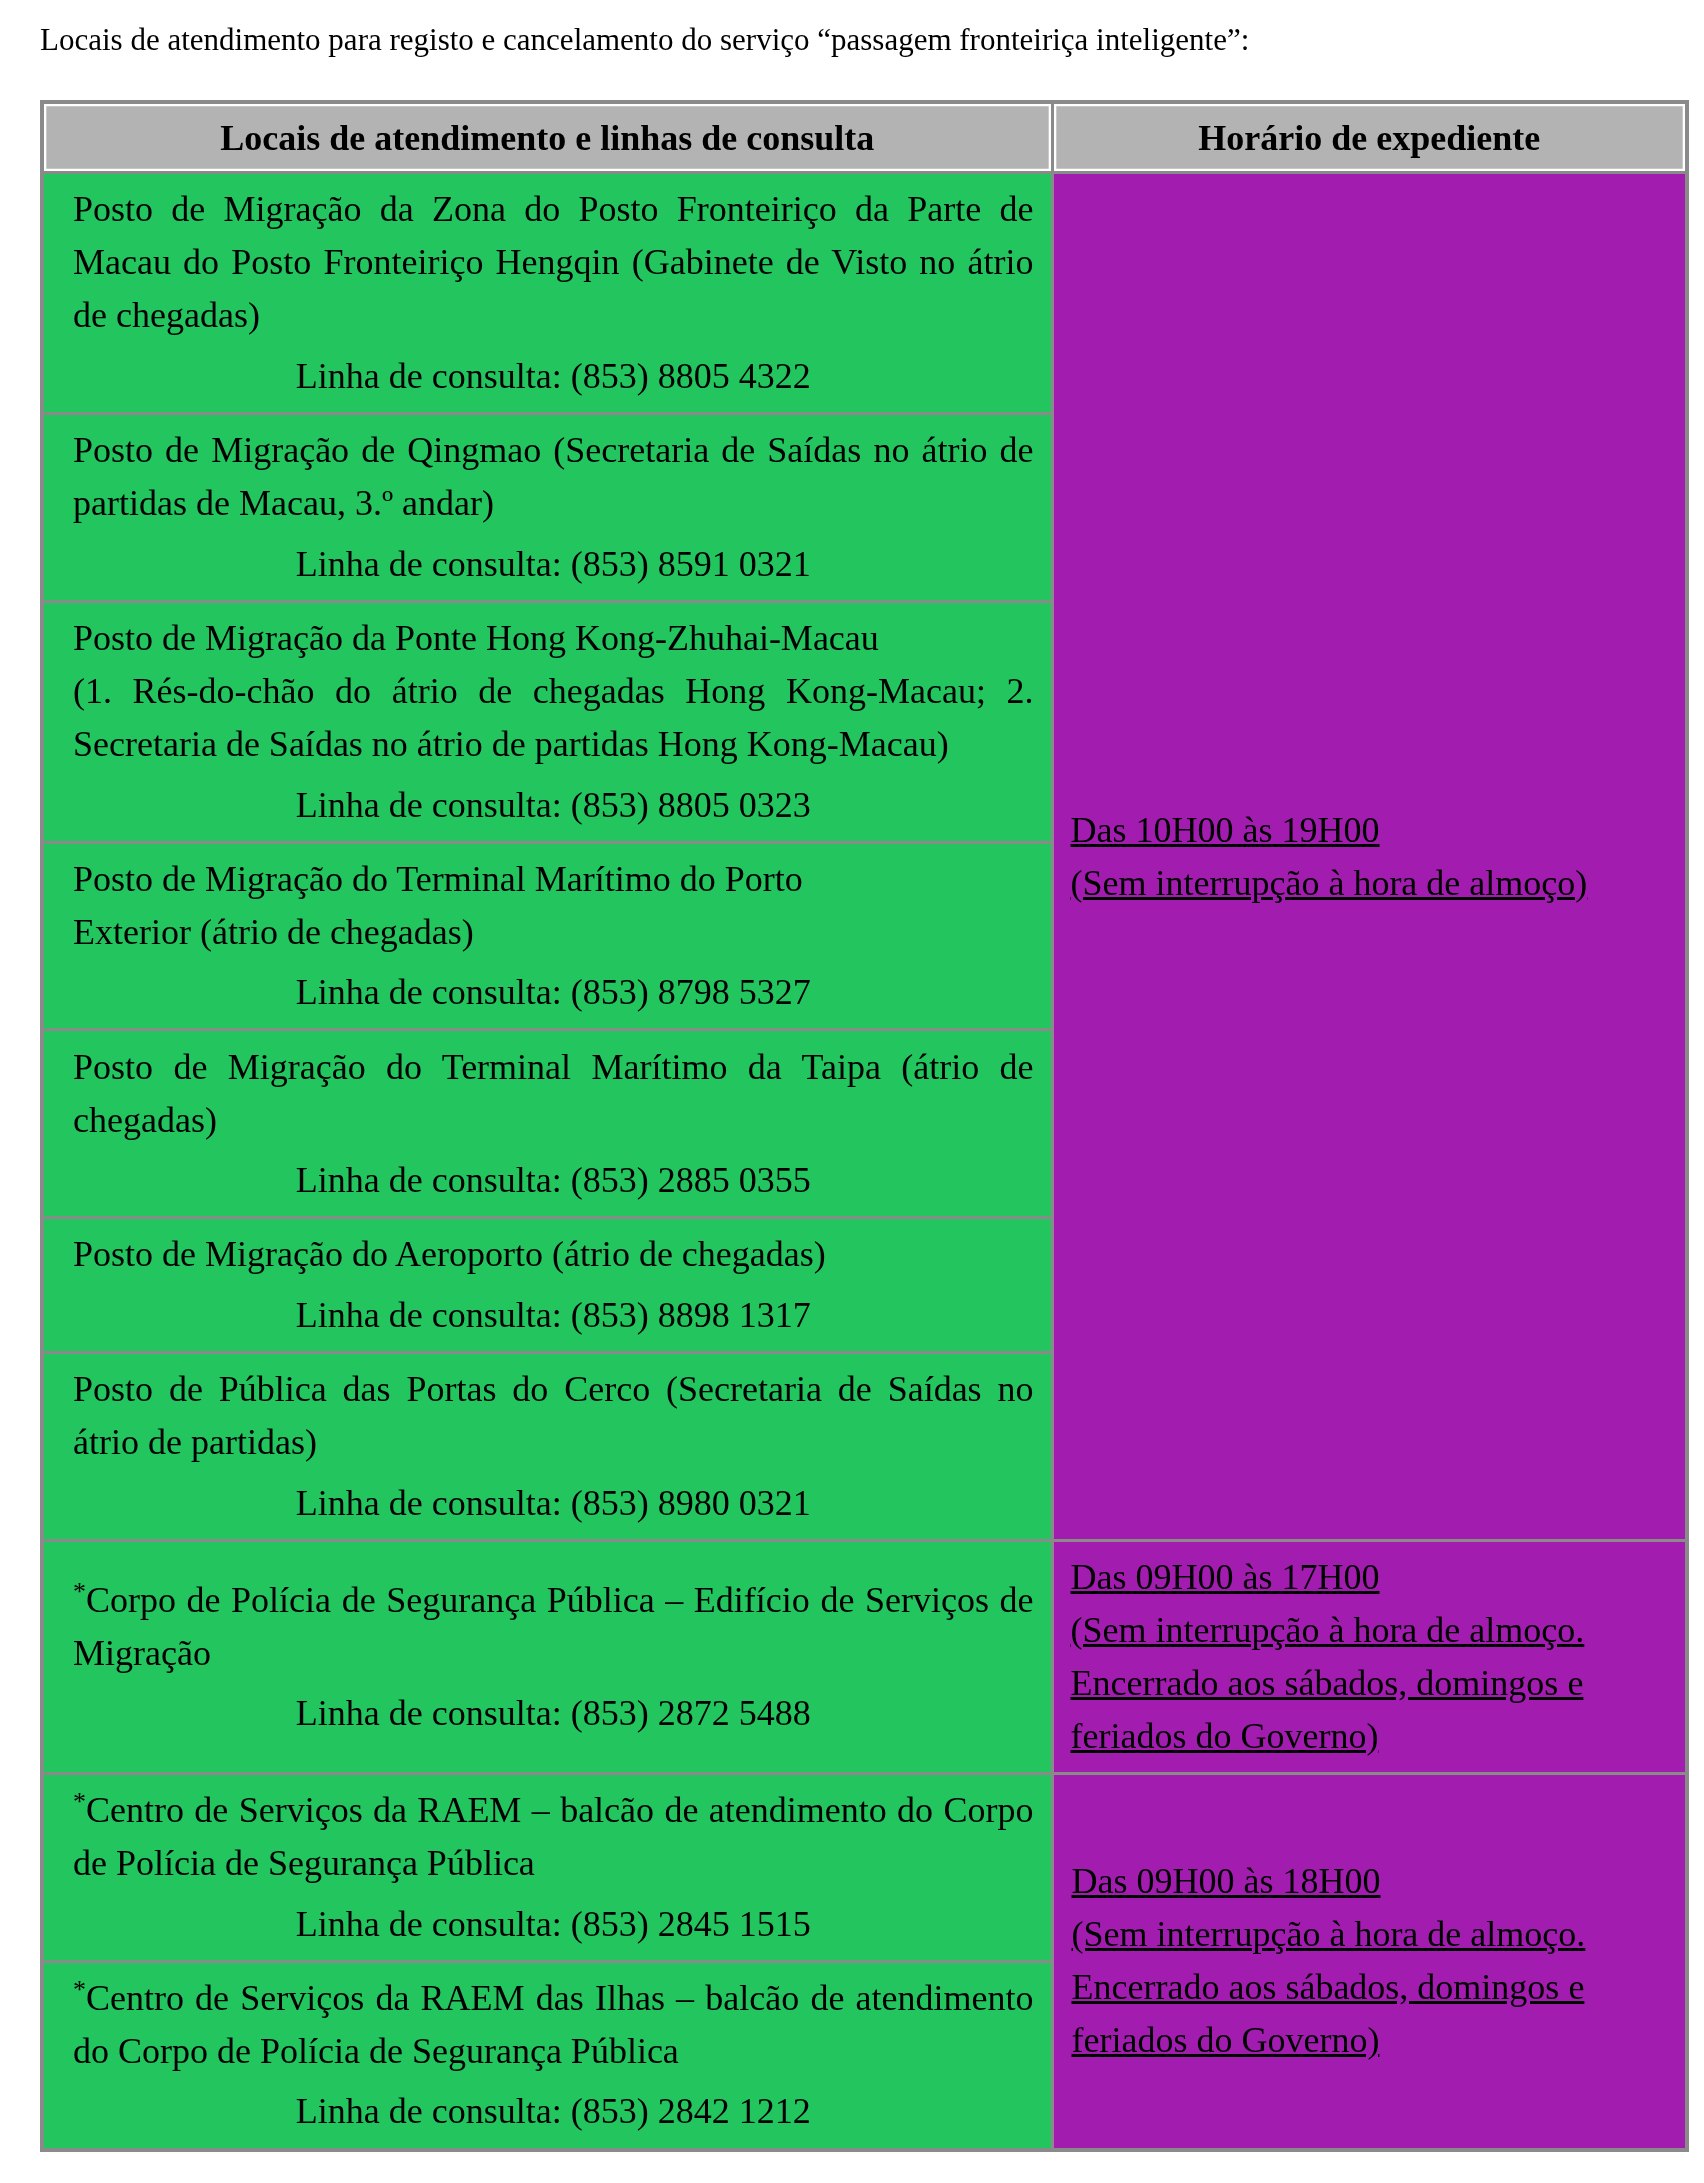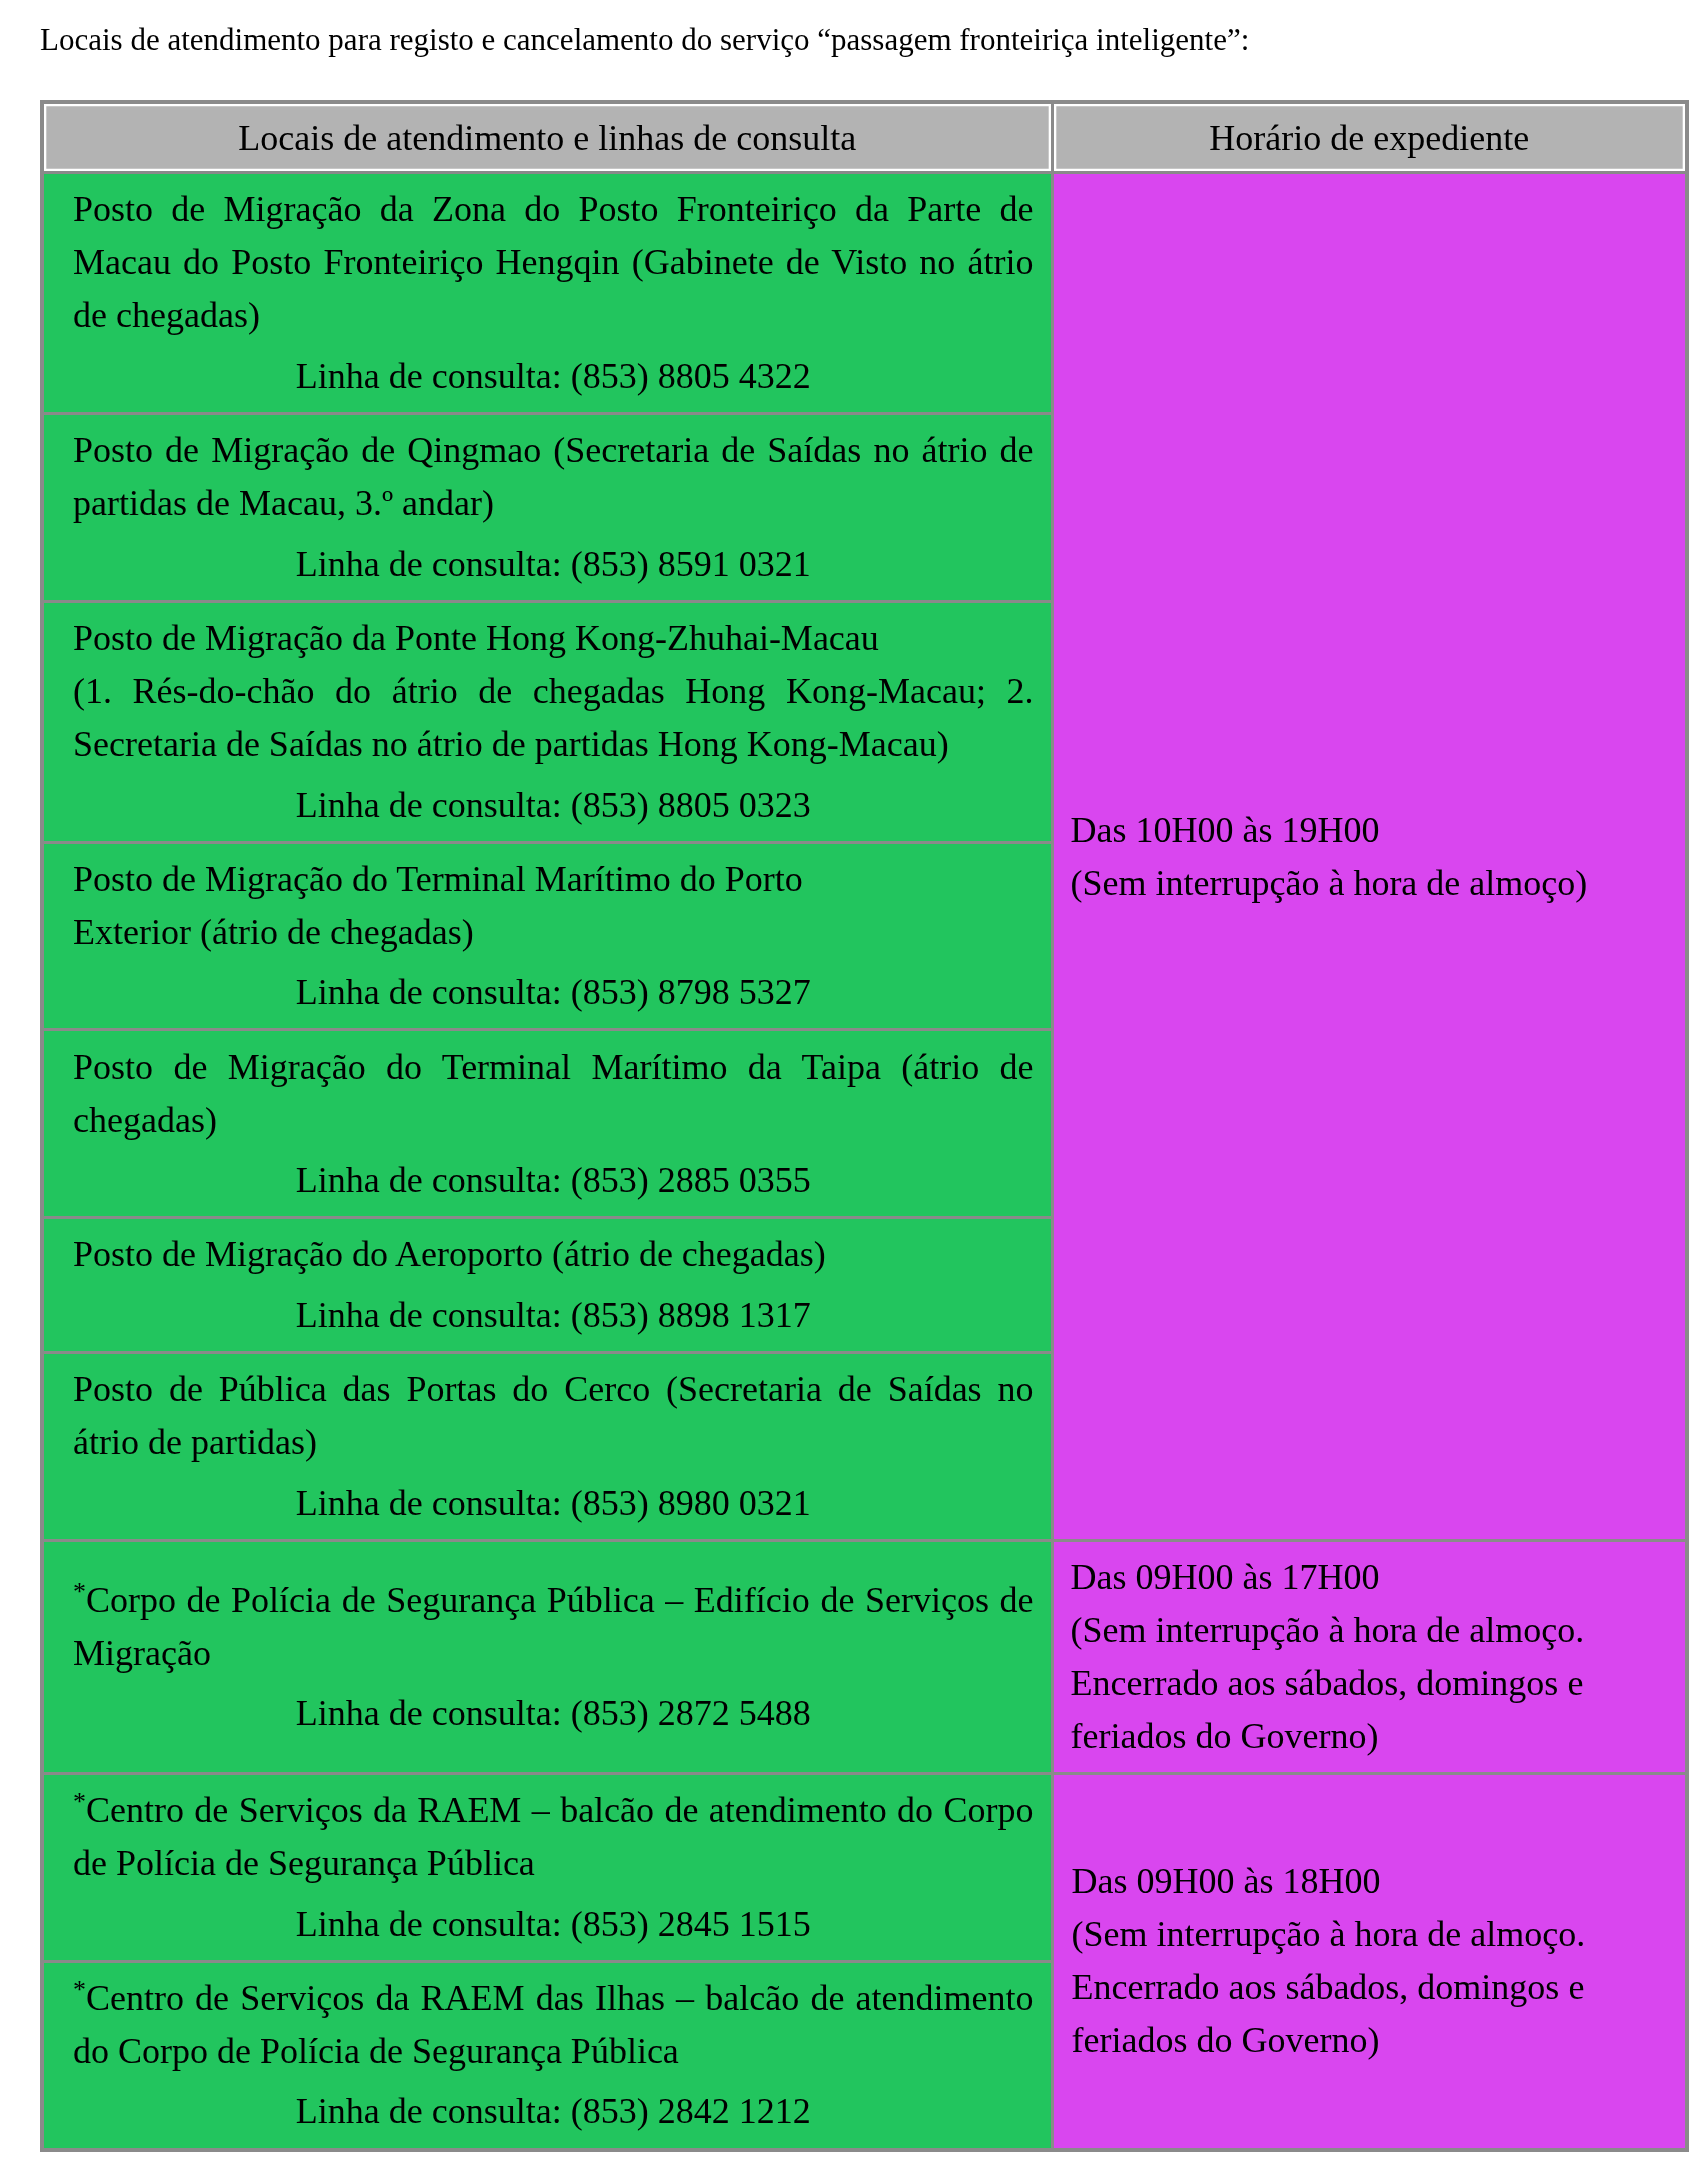--- a/index.html
+++ b/index.html
@@ -34,21 +34,21 @@
   col.c-hours { width: 635px; }
   .svc-table th,
   .svc-table td {
     border: 3px solid #8a8a8a;
     font-size: 36px;
     vertical-align: middle;
   }
   .svc-table th {
     background: #b3b3b3;
     box-shadow: inset 0 0 0 2.3px #ffffff;
-    font-weight: normal;
+    font-weight: bold;
     text-align: center;
     height: 64px;
     padding: 1.5px 7.6px;
   }
   td.loc-cell {
     padding: 9.1px 17px 9.1px 29px;
     background: #22c55e;
   }
   .loc-name {
     margin: 0;
@@ -62,21 +62,22 @@
     line-height: 53px;
   }
   .ast {
     display: inline-block;
     font-size: 0.72em;
     transform: translateY(-0.45em);
     line-height: 0;
   }
   td.sched-cell {
     padding: 9.1px 10.7px 9.1px 17px;
-    background: #d946ef;
+    background: #a21caf;
+    text-decoration: underline;
   }
   td.sched-cell.tight { padding-left: 18px; }
   .sched-time, .sched-note {
     margin: 0;
     line-height: 53px;
     text-align: left;
   }
 </style>
 </head>
 <body>

